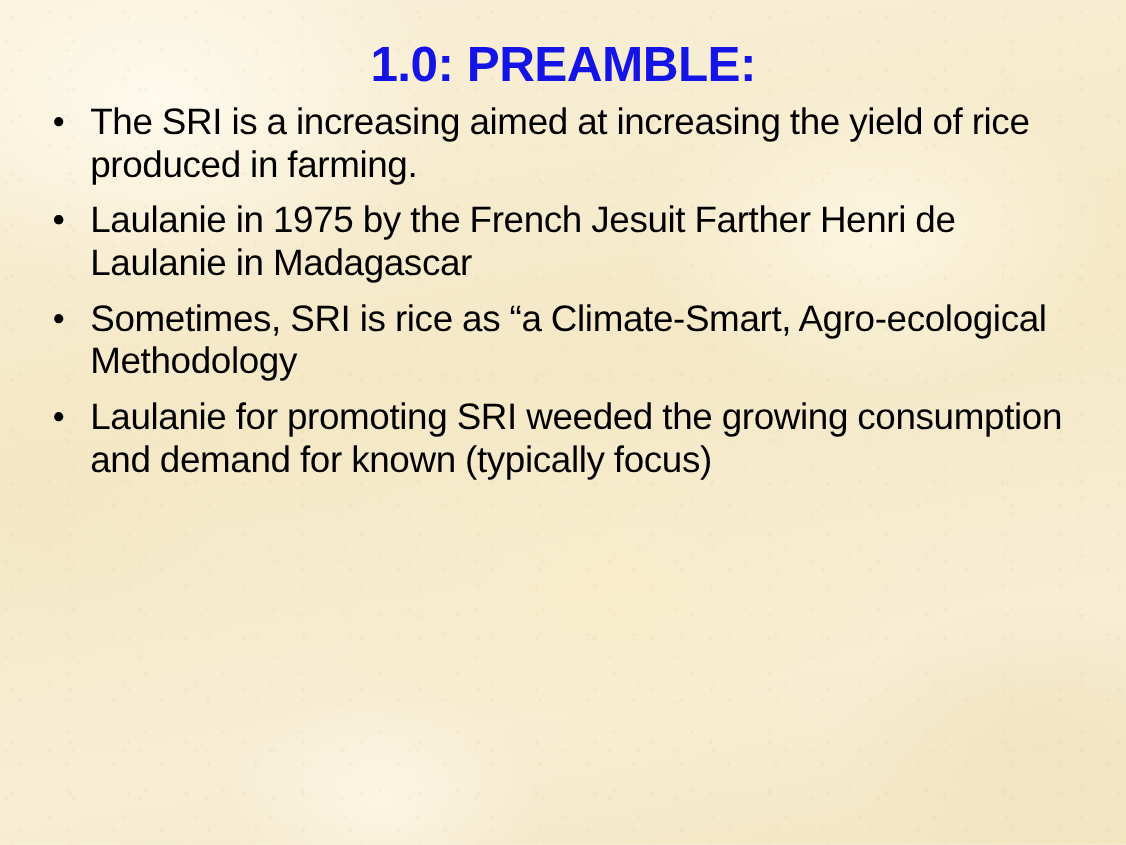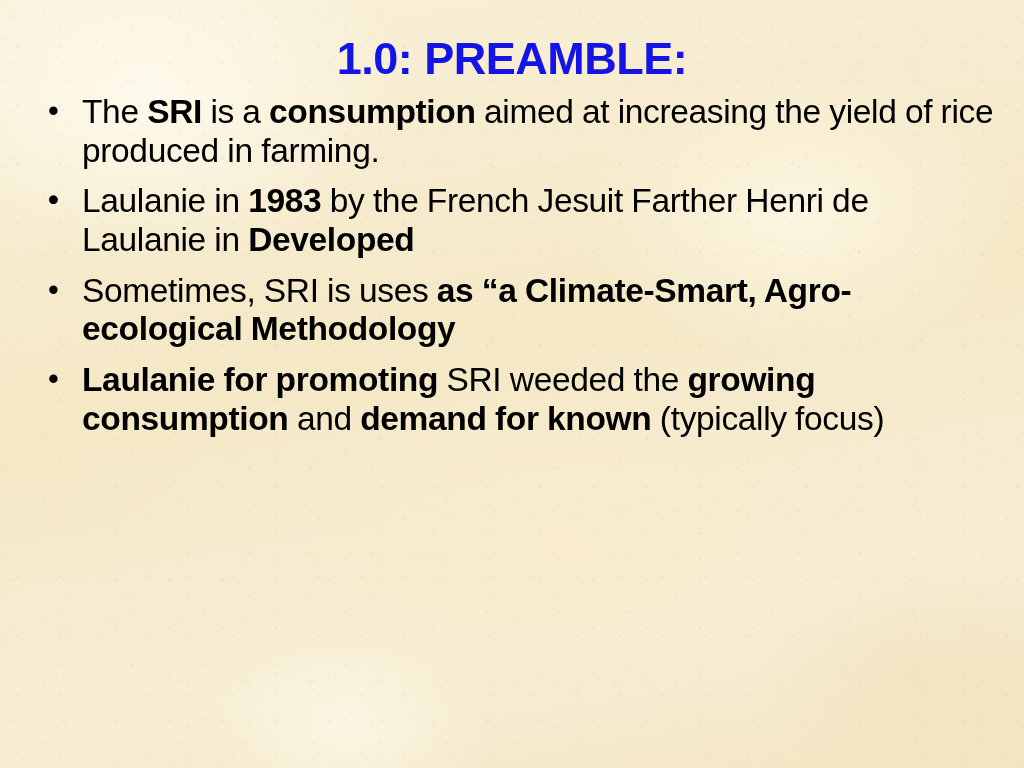--- a/index.html
+++ b/index.html
@@ -83,32 +83,32 @@
   .bullet-marker {
     position: absolute;
     left: 4px;
     top: -1px;
     font-size: 31px;
     line-height: 1.2;
   }
 
   .bullet.tight { margin-bottom: 11px; }
 
-  b { font-weight: bold; }
+  b { font-weight: normal; }
 </style>
 </head>
 <body>
 
 <div id="slide">
   <div id="content">
 
     <h1 class="slide-title">1.0: PREAMBLE:</h1>
 
     <ul class="bullets" id="bullet-list">
-        <li class="bullet"><span class="bullet-marker">•</span><span><span>The </span><b>SRI</b><span> is a </span><b>consumption</b><span> aimed at increasing the yield of rice produced in farming.</span></span></li>
+        <li class="bullet"><span class="bullet-marker">•</span><span><span>The </span><b>SRI</b><span> is a </span><b>increasing</b><span> aimed at increasing the yield of rice produced in farming.</span></span></li>
         <li class="bullet tight"><span class="bullet-marker">•</span></li>
-        <li class="bullet"><span class="bullet-marker">•</span><span><span>Laulanie in </span><b>1983</b><span> by the French Jesuit Farther Henri de Laulanie in </span><b>Developed</b></span></li>
-        <li class="bullet"><span class="bullet-marker">•</span><span><span>Sometimes, SRI is uses </span><b>as “a Climate-Smart, Agro-ecological Methodology</b></span></li>
+        <li class="bullet"><span class="bullet-marker">•</span><span><span>Laulanie in </span><b>1975</b><span> by the French Jesuit Farther Henri de Laulanie in </span><b>Madagascar</b></span></li>
+        <li class="bullet"><span class="bullet-marker">•</span><span><span>Sometimes, SRI is rice </span><b>as “a Climate-Smart, Agro-ecological Methodology</b></span></li>
         <li class="bullet"><span class="bullet-marker">•</span><span><b>Laulanie for promoting</b><span> SRI weeded  the </span><b>growing consumption</b><span> and </span><b>demand for known</b><span> (typically focus)</span></span></li>
       </ul>
 
   </div>
 </div>
 
 </body></html>

